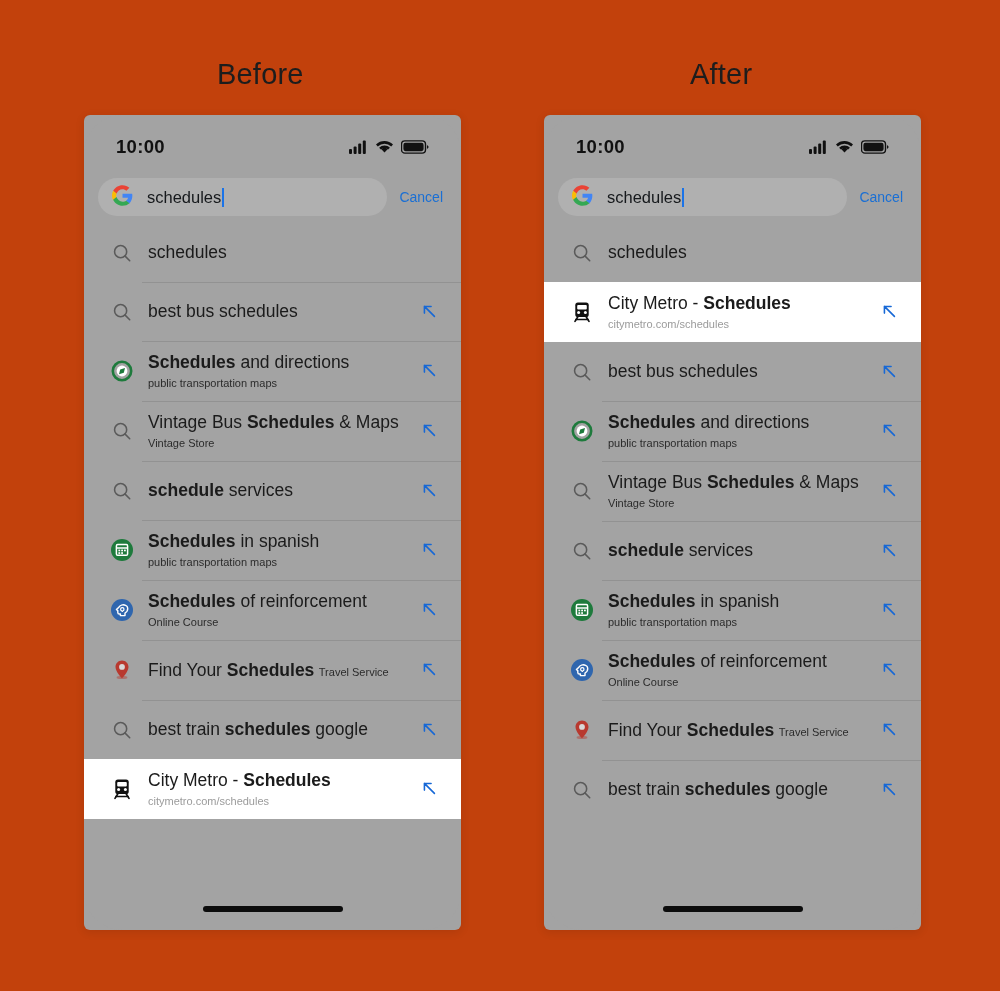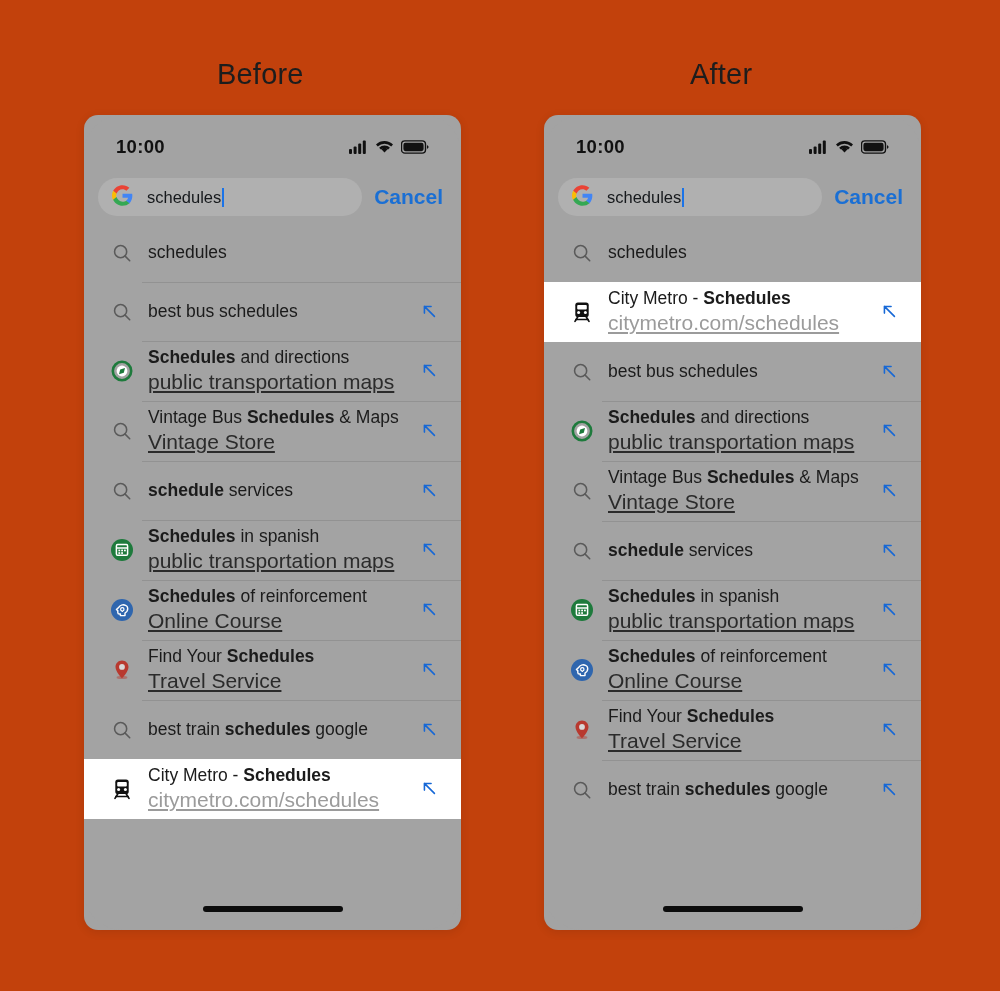--- a/index.html
+++ b/index.html
@@ -20,21 +20,21 @@
     letter-spacing: .2px;
     white-space: nowrap;
   }
   #title-before { left: 217px; top: 58px; }
   #title-after  { left: 690px; top: 58px; text-align: right; }
 
   
   .phone {
     position: absolute;
     width: 377px; height: 815px;
-    border-radius: 14px;
+    border-radius: 6px;
     background: #a3a3a3;
     overflow: hidden;
     box-shadow: 0 2px 10px rgba(0,0,0,.10);
   }
   #phone-before { left: 84px;  top: 115px; }
   #phone-after  { left: 544px; top: 115px; }
 
   .screen {
     position: absolute; inset: 0;
     border-radius: 38px;
@@ -80,25 +80,24 @@
     font-size: 16.5px; color: #16191c;
     white-space: nowrap; overflow: hidden;
   }
   .caret {
     width: 2px; height: 19px;
     background: #1a73e8;
     margin-left: 1px;
   }
   .cancel {
     flex: 0 0 auto;
-    font-size: 21px;
+    font-size: 14px;
     color: #1a6fd4;
     padding: 0 4px 0 6px;
     white-space: nowrap;
-    font-weight: bold;
   }
 
   
   .list { flex: 1 1 auto; position: relative; }
   .row {
     position: relative;
     display: flex; align-items: center;
     padding: 0 20px 0 18px;
     min-height: 59px;
   }
@@ -123,23 +122,23 @@
   .ico svg { display: block; }
 
   .texts { flex: 1 1 auto; min-width: 0; padding-right: 8px; }
   .t1 {
     font-size: 17.5px; color: #1b1b1b;
     line-height: 1.28; white-space: nowrap;
     overflow: hidden;
   }
   .t1 b { font-weight: 700; }
   .t2 {
-    font-size: 21px; color: #2b2b2b;
+    font-size: 11px; color: #2b2b2b;
     line-height: 1.32; margin-top: 1px;
-    white-space: nowrap; overflow: hidden; text-decoration: underline;
+    white-space: nowrap; overflow: hidden;
   }
   .row.highlight .t2 { color: #9b9b9b; }
   .arrow { flex: 0 0 auto; width: 22px; height: 22px; }
   .arrow svg { display: block; }
   .arrow.hidden { visibility: hidden; }
 
   
   .home-area { flex: 0 0 42px; display: flex; align-items: center; justify-content: center; }
   .home-bar {
     width: 140px; height: 6px;

